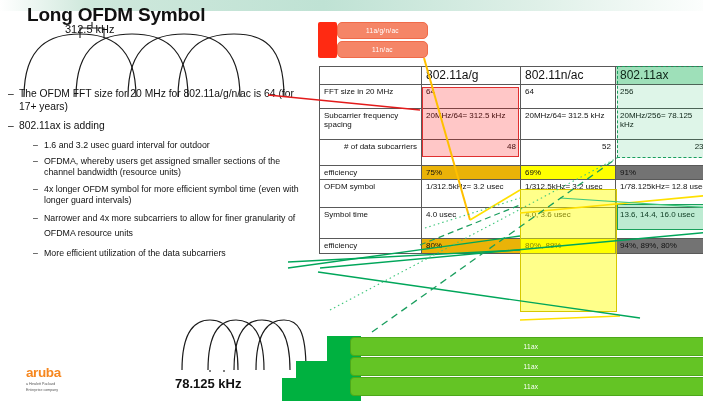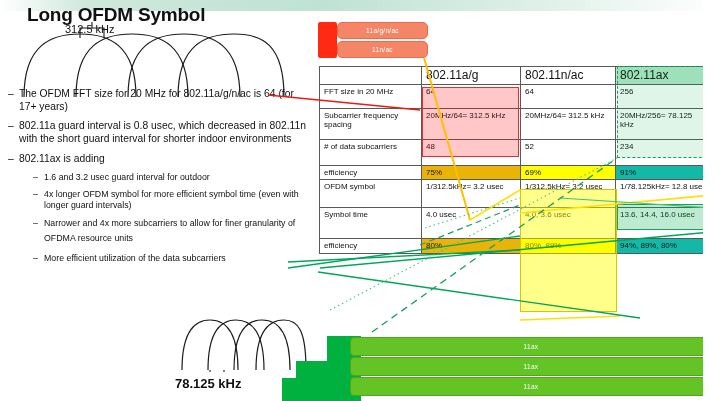--- a/index.html
+++ b/index.html
@@ -84,24 +84,24 @@
   }
   .tbl col.c0 { width:102px; }
   .tbl col.c1 { width:99px; }
   .tbl col.c2 { width:95px; }
   .tbl col.c3 { width:97px; }
   .hdr td { font-size:12px; padding-top:1px; padding-bottom:1px; }
   .rl { text-align:right; }
   .h-ax { background:#b6e7c9; }
   .c-red   { background:#eab308; }
   .c-yel   { background:#ffff00; }
-  .c-grn   { background:#14b8a6; }
+  .c-grn   { background:#737373; }
   .row-a td { height:24px; }
   .row-b td { height:31px; }
-  .row-c td { height:26px; }
+  .row-c td { height:26px;text-align:right; }
   .row-eff td { height:14px; }
   .row-d td { height:28px; }
   .row-e td { height:23px; }
   .row-f td { height:31px; }
 
   
   .ovl { position:absolute; pointer-events:none; }
   .ov-pink { left:422px; top:87px; width:97px; height:70px; background:rgba(255,0,0,0.22); border:1.6px solid #e03030; }
   .ov-axdash { left:617px; top:66px; width:95px; height:92px; background:rgba(0,176,80,0.13); border:1.6px dashed #1a9e5e; }
   .ov-yel { left:520px; top:189px; width:97px; height:123px; background:rgba(255,255,0,0.46); border:1px solid #d6c800; }
@@ -139,23 +139,23 @@
     <path d="M30,58 C30,18 44,8 58,8 C72,8 86,18 86,58" fill="none" stroke="#1a1a1a" stroke-width="1.2"></path>
     <path d="M56,58 C56,18 70,8 84,8 C98,8 112,18 112,58" fill="none" stroke="#1a1a1a" stroke-width="1.2"></path>
     <path d="M78,58 C78,18 92,8 106,8 C120,8 128,18 128,58" fill="none" stroke="#1a1a1a" stroke-width="1.2"></path>
     <path d="M32,58 L32,68 L46,68 L46,58" fill="none" stroke="#1a1a1a" stroke-width="1.1"></path>
     <path d="M39,68 L39,76" fill="none" stroke="#1a1a1a" stroke-width="1.1"></path>
   </svg>
   <div class="dia-bot-label">78.125 kHz</div>
 
   <div class="bullets">
     <div class="b1">The OFDM FFT size for 20 MHz for 802.11a/g/n/ac is 64 (for 17+ years)</div>
-    <div class="b1">802.11a guard interval is 0.8 usec, which decreased in 802.11n with the short guard interval for shorter indoor environments</div>
     <div class="b1">802.11ax is adding</div>
     <div class="b2">1.6 and 3.2 usec guard interval for outdoor</div>
+    <div class="b2">OFDMA, whereby users get assigned smaller sections of the channel bandwidth (resource units)</div>
     <div class="b2">4x longer OFDM symbol for more efficient symbol time (even with longer guard intervals)</div>
     <div class="b2 sp">Narrower and 4x more subcarriers to allow for finer granularity of OFDMA resource units</div>
     <div class="b2 sp">More efficient utilization of the data subcarriers</div>
   </div>
 
   <div class="pill-red-blob"></div>
   <div class="pill pill-a">11a/g/n/ac</div>
   <div class="pill pill-b">11n/ac</div>
 
   <div class="step s1"></div>
@@ -243,14 +243,19 @@
     <line x1="320" y1="268" x2="712" y2="232" stroke="#00a65a" stroke-width="1.4"></line>
     <line x1="318" y1="272" x2="640" y2="318" stroke="#00a65a" stroke-width="1.4"></line>
     <line x1="560" y1="198" x2="712" y2="208" stroke="#3fc77c" stroke-width="1.2"></line>
 
     <line x1="372" y1="332" x2="617" y2="158" stroke="#1a9e5e" stroke-width="1.3" stroke-dasharray="7 5"></line>
     <line x1="330" y1="310" x2="617" y2="158" stroke="#3fc77c" stroke-width="1.1" stroke-dasharray="1.5 3"></line>
     <line x1="425" y1="228" x2="520" y2="198" stroke="#3fc77c" stroke-width="1.1" stroke-dasharray="1.5 3"></line>
     <line x1="420" y1="245" x2="520" y2="205" stroke="#1a9e5e" stroke-width="1.2" stroke-dasharray="6 4"></line>
   </svg>
 
+  <div class="logo">
+    <div class="logo-word">aruba</div>
+    <div class="logo-sub">a Hewlett Packard</div>
+    <div class="logo-sub">Enterprise company</div>
+  </div>
 
 </div>
 
 </body></html>

